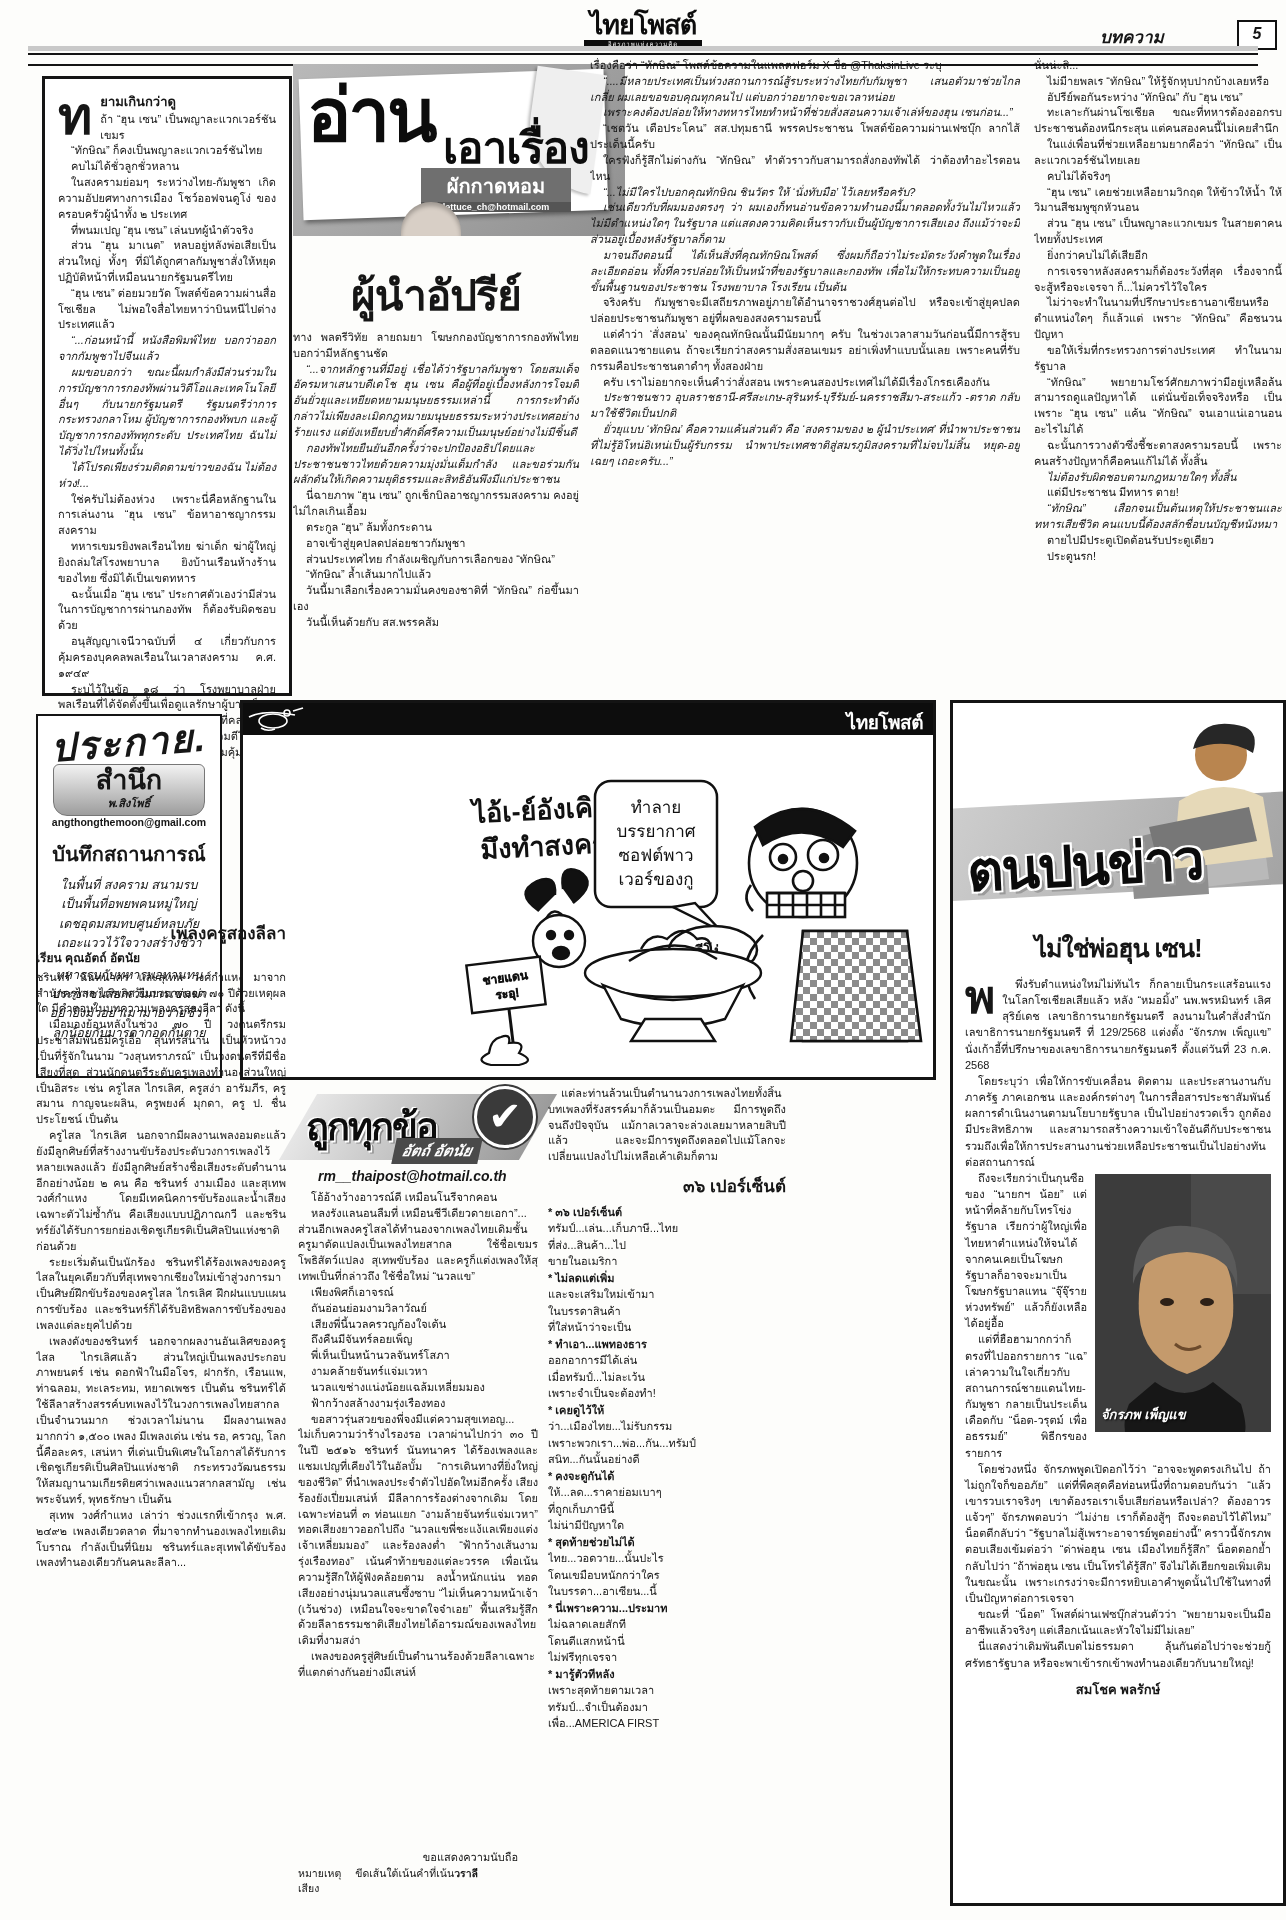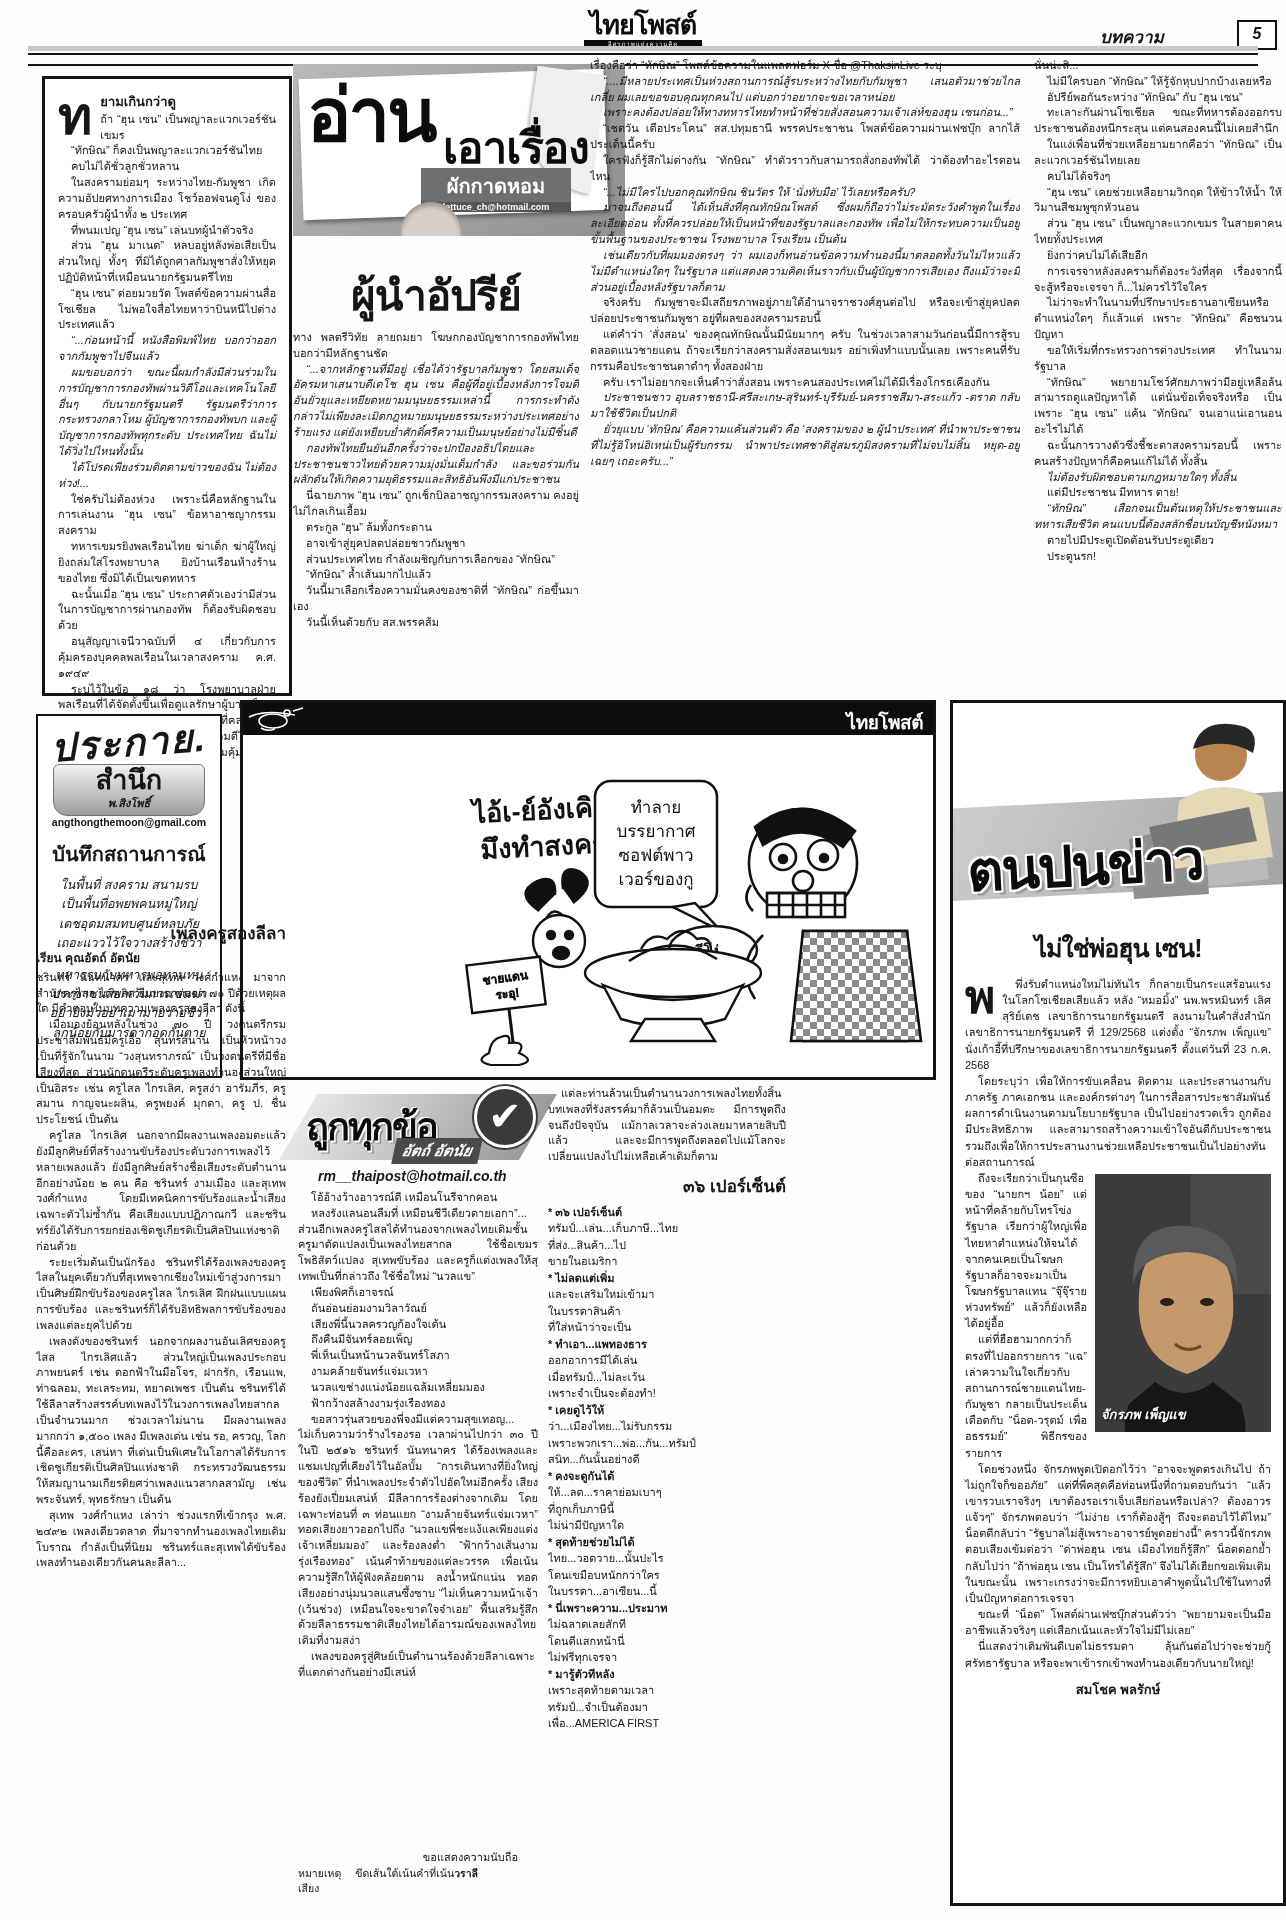--- a/index.html
+++ b/index.html
@@ -144,33 +144,33 @@
     </div>
 
   <div class="abs coltext" style="left:590px;top:58px;width:430px;height:632px;overflow:hidden;">
 
   <p class="n">เรื่องคือว่า “ทักษิณ” โพสต์ข้อความในแพลตฟอร์ม X ชื่อ @ThaksinLive ระบุ</p>
       <p class="i">“....มีหลายประเทศเป็นห่วงสถานการณ์สู้รบระหว่างไทยกับกัมพูชา เสนอตัวมาช่วยไกล่เกลี่ย ผมเลยขอขอบคุณทุกคนไป แต่บอกว่าอยากจะขอเวลาหน่อย</p>
       <p class="i">เพราะคงต้องปล่อยให้ทางทหารไทยทำหน้าที่ช่วยสั่งสอนความเจ้าเล่ห์ของฮุน เซนก่อน...”</p>
       <p>“เชตวัน เตือประโคน” สส.ปทุมธานี พรรคประชาชน โพสต์ข้อความผ่านเฟซบุ๊ก ลากไส้ประเด็นนี้ครับ</p>
       <p>ใครฟังก็รู้สึกไม่ต่างกัน “ทักษิณ” ทำตัวราวกับสามารถสั่งกองทัพได้ ว่าต้องทำอะไรตอนไหน</p>
       <p class="i">“...ไม่มีใครไปบอกคุณทักษิณ ชินวัตร ให้ ‘นั่งทับมือ’ ไว้เลยหรือครับ?</p>
+      <p class="i">เช่นเดียวกับที่ผมมองตรงๆ ว่า ผมเองก็ทนอ่านข้อความทำนองนี้มาตลอดทั้งวันไม่ไหวแล้ว ไม่มีตำแหน่งใดๆ ในรัฐบาล แต่แสดงความคิดเห็นราวกับเป็นผู้บัญชาการเสียเอง ถึงแม้ว่าจะมีส่วนอยู่เบื้องหลังรัฐบาลก็ตาม</p>
       <p class="i">มาจนถึงตอนนี้ ได้เห็นสิ่งที่คุณทักษิณโพสต์ ซึ่งผมก็ถือว่าไม่ระมัดระวังคำพูดในเรื่องละเอียดอ่อน ทั้งที่ควรปล่อยให้เป็นหน้าที่ของรัฐบาลและกองทัพ เพื่อไม่ให้กระทบความเป็นอยู่ขั้นพื้นฐานของประชาชน โรงพยาบาล โรงเรียน เป็นต้น</p>
-      <p class="i">เช่นเดียวกับที่ผมมองตรงๆ ว่า ผมเองก็ทนอ่านข้อความทำนองนี้มาตลอดทั้งวันไม่ไหวแล้ว ไม่มีตำแหน่งใดๆ ในรัฐบาล แต่แสดงความคิดเห็นราวกับเป็นผู้บัญชาการเสียเอง ถึงแม้ว่าจะมีส่วนอยู่เบื้องหลังรัฐบาลก็ตาม</p>
       <p>จริงครับ กัมพูชาจะมีเสถียรภาพอยู่ภายใต้อำนาจราชวงศ์ฮุนต่อไป หรือจะเข้าสู่ยุคปลดปล่อยประชาชนกัมพูชา อยู่ที่ผลของสงครามรอบนี้</p>
       <p>แต่คำว่า ‘สั่งสอน’ ของคุณทักษิณนั้นมีนัยมากๆ ครับ ในช่วงเวลาสามวันก่อนนี้มีการสู้รบตลอดแนวชายแดน ถ้าจะเรียกว่าสงครามสั่งสอนเขมร อย่าเพิ่งทำแบบนั้นเลย เพราะคนที่รับกรรมคือประชาชนตาดำๆ ทั้งสองฝ่าย</p>
       <p>ครับ เราไม่อยากจะเห็นคำว่าสั่งสอน เพราะคนสองประเทศไม่ได้มีเรื่องโกรธเคืองกัน</p>
       <p class="i">ประชาชนชาว อุบลราชธานี-ศรีสะเกษ-สุรินทร์-บุรีรัมย์-นครราชสีมา-สระแก้ว -ตราด กลับมาใช้ชีวิตเป็นปกติ</p>
       <p class="i">ยั่วยุแบบ ‘ทักษิณ’ คือความแค้นส่วนตัว คือ ‘สงครามของ ๒ ผู้นำประเทศ’ ที่นำพาประชาชนที่ไม่รู้อิโหน่อิเหน่เป็นผู้รับกรรม นำพาประเทศชาติสู่สมรภูมิสงครามที่ไม่จบไม่สิ้น หยุด-อยู่เฉยๆ เถอะครับ...”</p>
     </div>
 
   <div class="abs coltext" style="left:1034px;top:58px;width:248px;height:632px;overflow:hidden;">
 
   <p class="n">นั่นน่ะสิ...</p>
-      <p>ไม่มีใครบอก “ทักษิณ” ให้รู้จักหุบปากบ้างเลยหรือ</p>
+      <p>ไม่มีายพลเร “ทักษิณ” ให้รู้จักหุบปากบ้างเลยหรือ</p>
       <p>อัปรีย์พอกันระหว่าง “ทักษิณ” กับ “ฮุน เซน”</p>
       <p>ทะเลาะกันผ่านโซเชียล ขณะที่ทหารต้องออกรบ ประชาชนต้องหนีกระสุน แต่คนสองคนนี้ไม่เคยสำนึก</p>
       <p>ในแง่เพื่อนที่ช่วยเหลือยามยากคือว่า “ทักษิณ” เป็นละแวกเวอร์ชันไทยเลย</p>
       <p>คบไม่ได้จริงๆ</p>
       <p>“ฮุน เซน” เคยช่วยเหลือยามวิกฤต ให้ข้าวให้น้ำ ให้วิมานสีชมพูซุกหัวนอน</p>
       <p>ส่วน “ฮุน เซน” เป็นพญาละแวกเขมร ในสายตาคนไทยทั้งประเทศ</p>
       <p>ยิ่งกว่าคบไม่ได้เสียอีก</p>
       <p>การเจรจาหลังสงครามก็ต้องระวังที่สุด เรื่องจากนี้ จะสู้หรือจะเจรจา ก็...ไม่ควรไว้ใจใคร</p>
       <p>ไม่ว่าจะทำในนามที่ปรึกษาประธานอาเซียนหรือตำแหน่งใดๆ ก็แล้วแต่ เพราะ “ทักษิณ” คือชนวนปัญหา</p>
       <p>ขอให้เริ่มที่กระทรวงการต่างประเทศ ทำในนามรัฐบาล</p>

